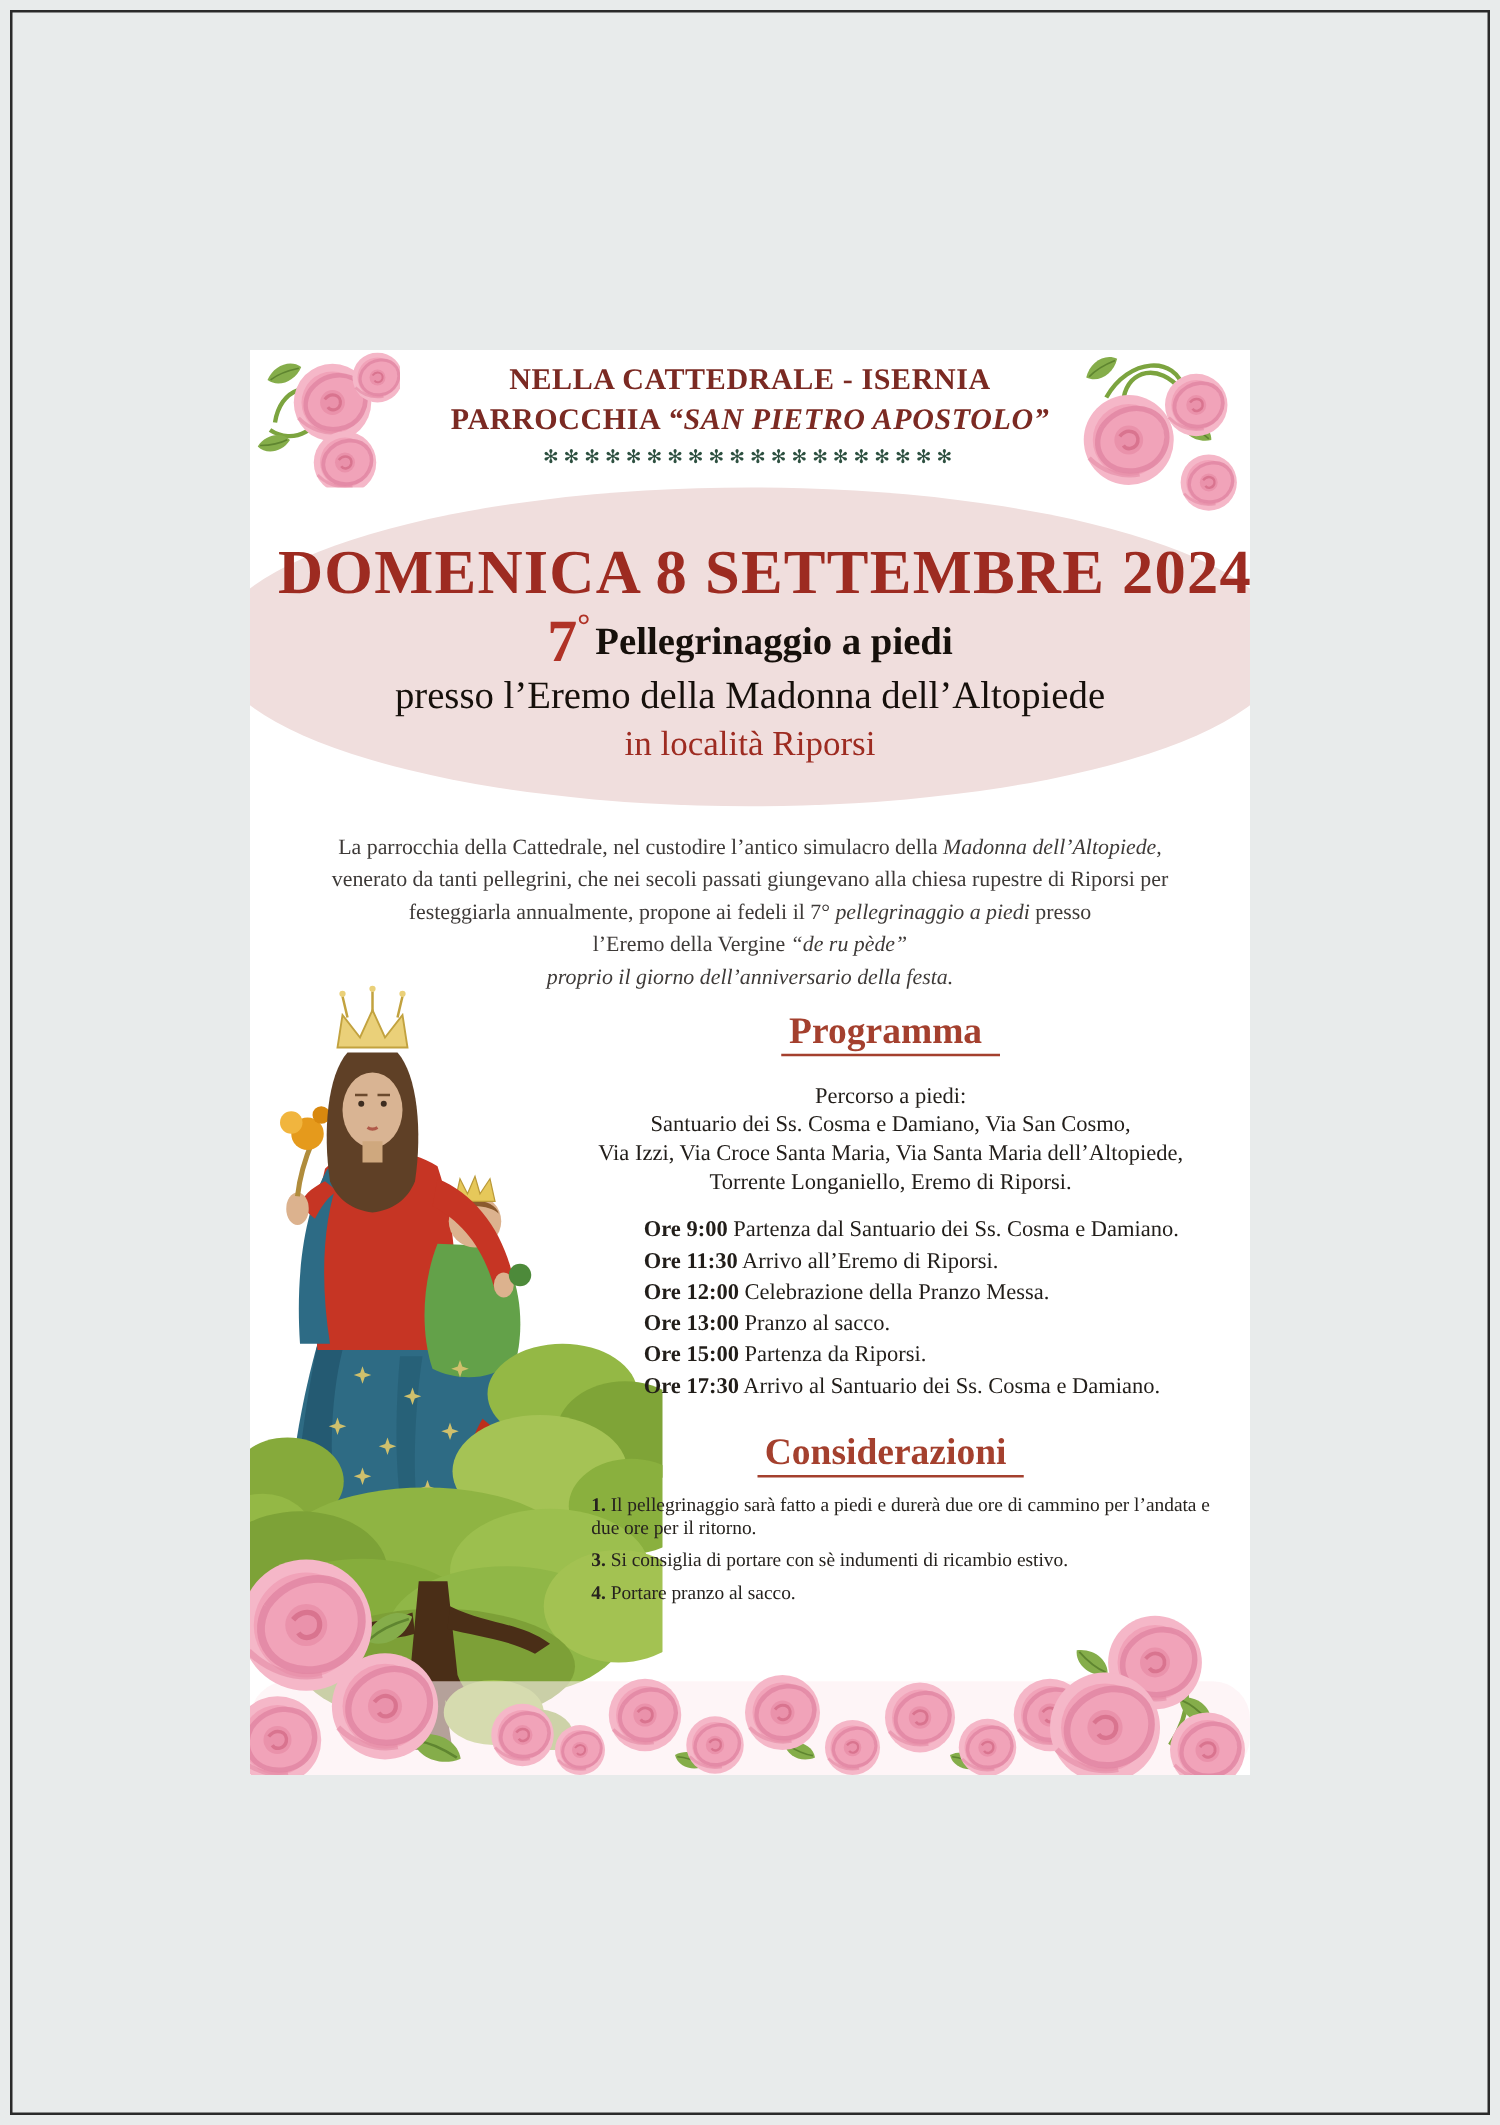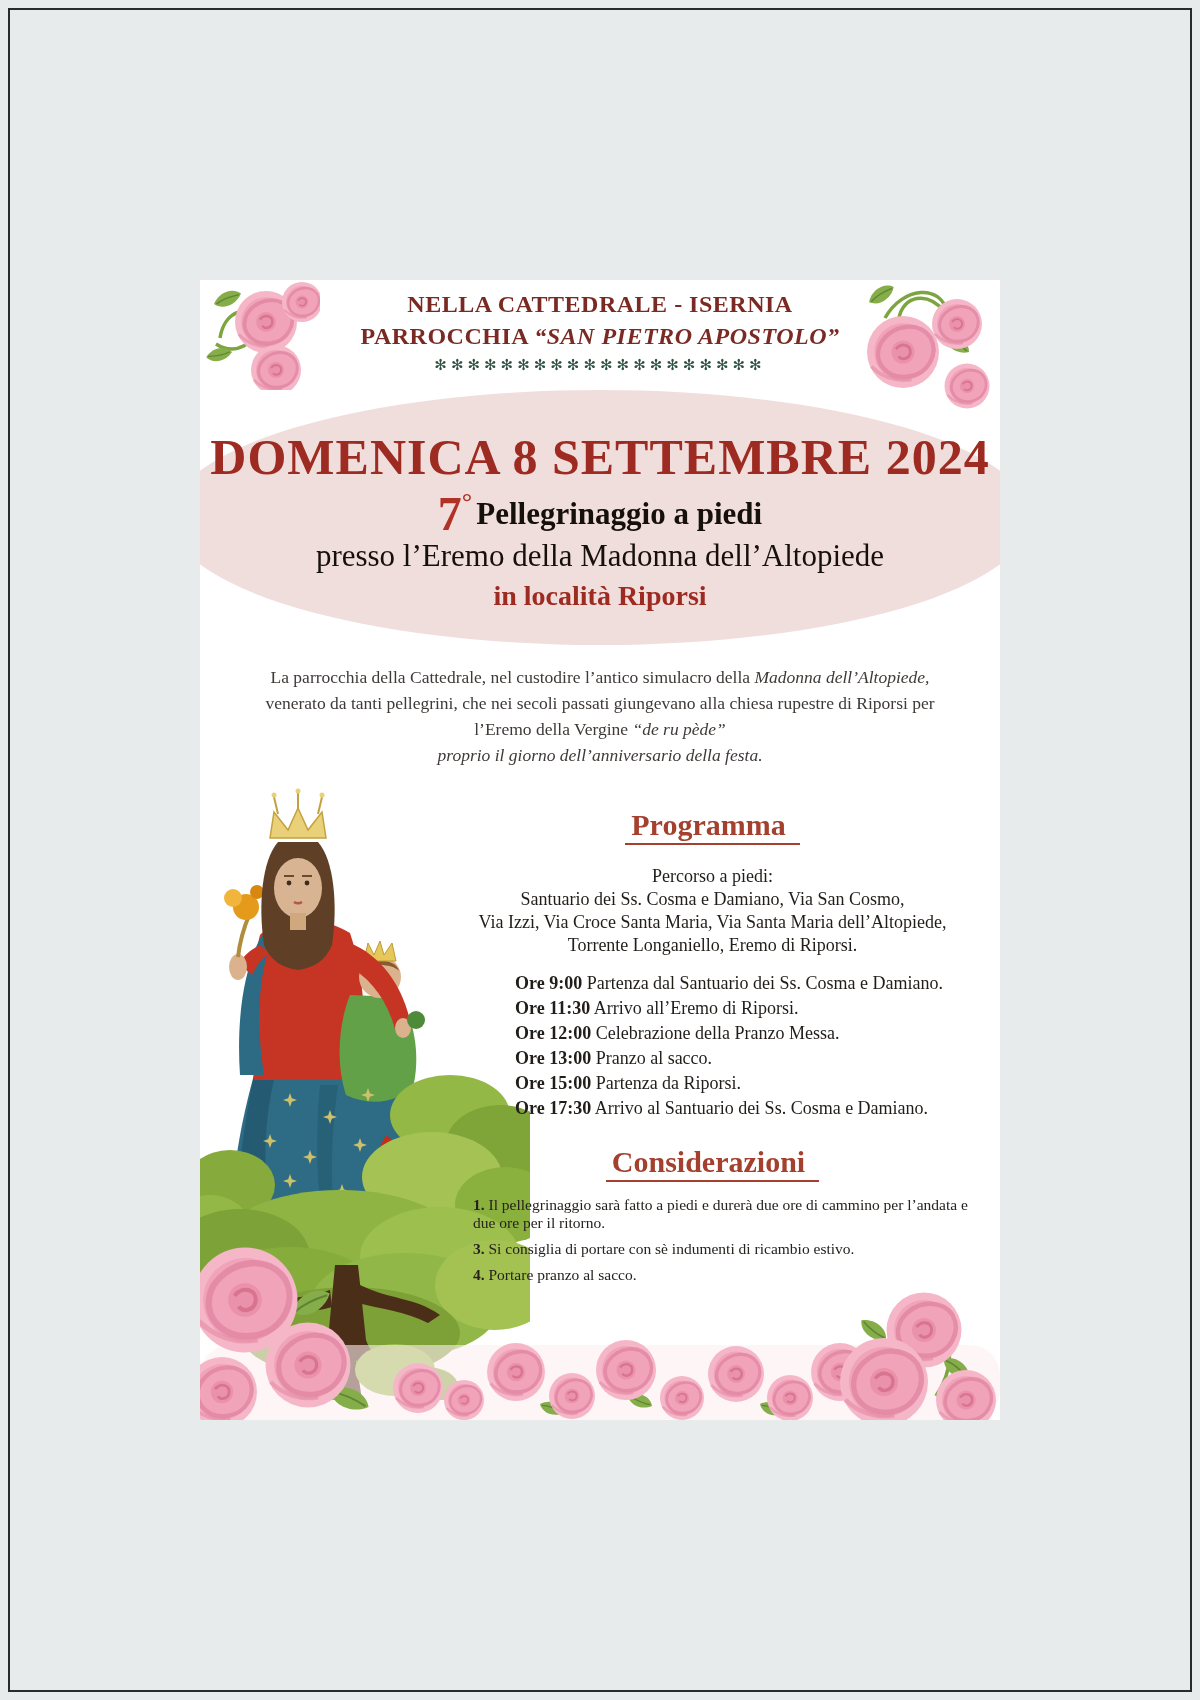--- a/index.html
+++ b/index.html
@@ -10,27 +10,27 @@
   
   .hdr{position:absolute;left:0;top:8px;width:100%;text-align:center;color:#7b2a23;font-weight:bold;font-size:24px;letter-spacing:.5px;line-height:32px;}
   .hdr .q{font-style:italic;}
   .stars{position:absolute;left:0;top:76px;width:100%;text-align:center;color:#2c4f3f;font-family:"DejaVu Sans",sans-serif;font-size:15px;letter-spacing:4px;}
 
   
   .ellipse{position:absolute;left:-30px;top:110px;width:860px;height:255px;border-radius:50%;background:#f0dedd;}
 
   
   .title-block{position:absolute;left:0;top:0;width:100%;text-align:center;}
-  .t-date{position:absolute;left:0;top:148px;width:100%;font-size:50px;font-weight:bold;color:#9d2b21;letter-spacing:1px;}
+  .t-date{position:absolute;left:0;top:148px;width:100%;font-size:50px;font-weight:bold;color:#9d2b21;letter-spacing:1px;padding-left:12px;}
   .t-line2{position:absolute;left:0;top:206px;width:100%;}
   .t-line2 .seven{font-size:48px;font-weight:bold;color:#b03226;vertical-align:-6px;}
   .t-line2 .deg{font-size:26px;font-weight:bold;color:#b03226;vertical-align:14px;}
   .t-line2 .sub1{font-size:31px;font-weight:bold;color:#16100b;margin-left:4px;}
   .t-line3{position:absolute;left:0;top:258px;width:100%;font-size:31px;font-weight:normal;color:#16100b;}
-  .t-line4{position:absolute;left:0;top:300px;width:100%;font-size:28px;font-weight:bold;color:#9d2b21;}
+  .t-line4{position:absolute;left:0;top:300px;width:100%;font-size:28px;font-weight:normal;color:#9d2b21;}
 
   
   .intro{position:absolute;left:40px;top:384px;width:720px;text-align:center;font-size:17.5px;line-height:26px;color:#3e3a38;}
   .intro .it, .it{font-style:italic;}
 
   
   .col{position:absolute;left:250px;top:528px;width:525px;text-align:center;color:#211d19;}
   .h-red{display:inline-block;font-size:30px;font-weight:bold;color:#a4402e;border-bottom:2px solid #a4402e;padding:0 14px 1px 6px;line-height:34px;}
   .h-gray{display:inline-block;font-size:28px;color:#a8a8a8;border-bottom:2px solid #b5b5b5;letter-spacing:1.5px;padding:0 4px 1px 4px;line-height:34px;margin-top:2px;}
   .route-title{font-size:18px;font-weight:normal;margin-top:20px;line-height:23px;}
@@ -103,20 +103,21 @@
     <div class="t-line2">
       <span class="seven">7</span><span class="deg">°</span><span class="sub1">Pellegrinaggio a piedi</span>
     </div>
     <div class="t-line3">presso l’Eremo della Madonna dell’Altopiede</div>
     <div class="t-line4">in località Riporsi</div>
   </div>
 
   <div class="intro">
       <div><span>La parrocchia della Cattedrale, nel custodire l’antico simulacro della </span><span class="it">Madonna dell’Altopiede,</span></div>
       <div><span>venerato da tanti pellegrini, che nei secoli passati giungevano alla chiesa rupestre di Riporsi per</span></div>
+      <div><span>festeggiarla annualmente, propone ai fedeli il 7° </span><span class="it">pellegrinaggio a piedi</span><span> presso</span></div>
       <div><span>l’Eremo della Vergine </span><span class="it">“de ru pède”</span></div>
       <div><span class="it">proprio il giorno dell’anniversario della festa.</span></div>
     </div>
 
   <svg class="svgabs" style="left:0;top:505px" width="330" height="615" viewBox="0 0 330 615">
 
     <path d="M54 290 C40 340 30 400 34 425 L238 425 C240 395 230 340 208 295 C180 280 90 280 54 290 Z" fill="#2e6b84"></path>
     <path d="M54 290 C44 340 36 400 38 424 L72 424 C62 395 64 335 74 295 Z" fill="#245a72"></path>
     <path d="M120 300 C116 345 116 395 122 424 L134 424 C130 390 132 340 138 300 Z" fill="#255d74" opacity=".7"></path>
     <path d="M186 350 C212 370 228 400 232 425 L168 425 C170 395 174 370 186 350 Z" fill="#bd2f1b"></path>

